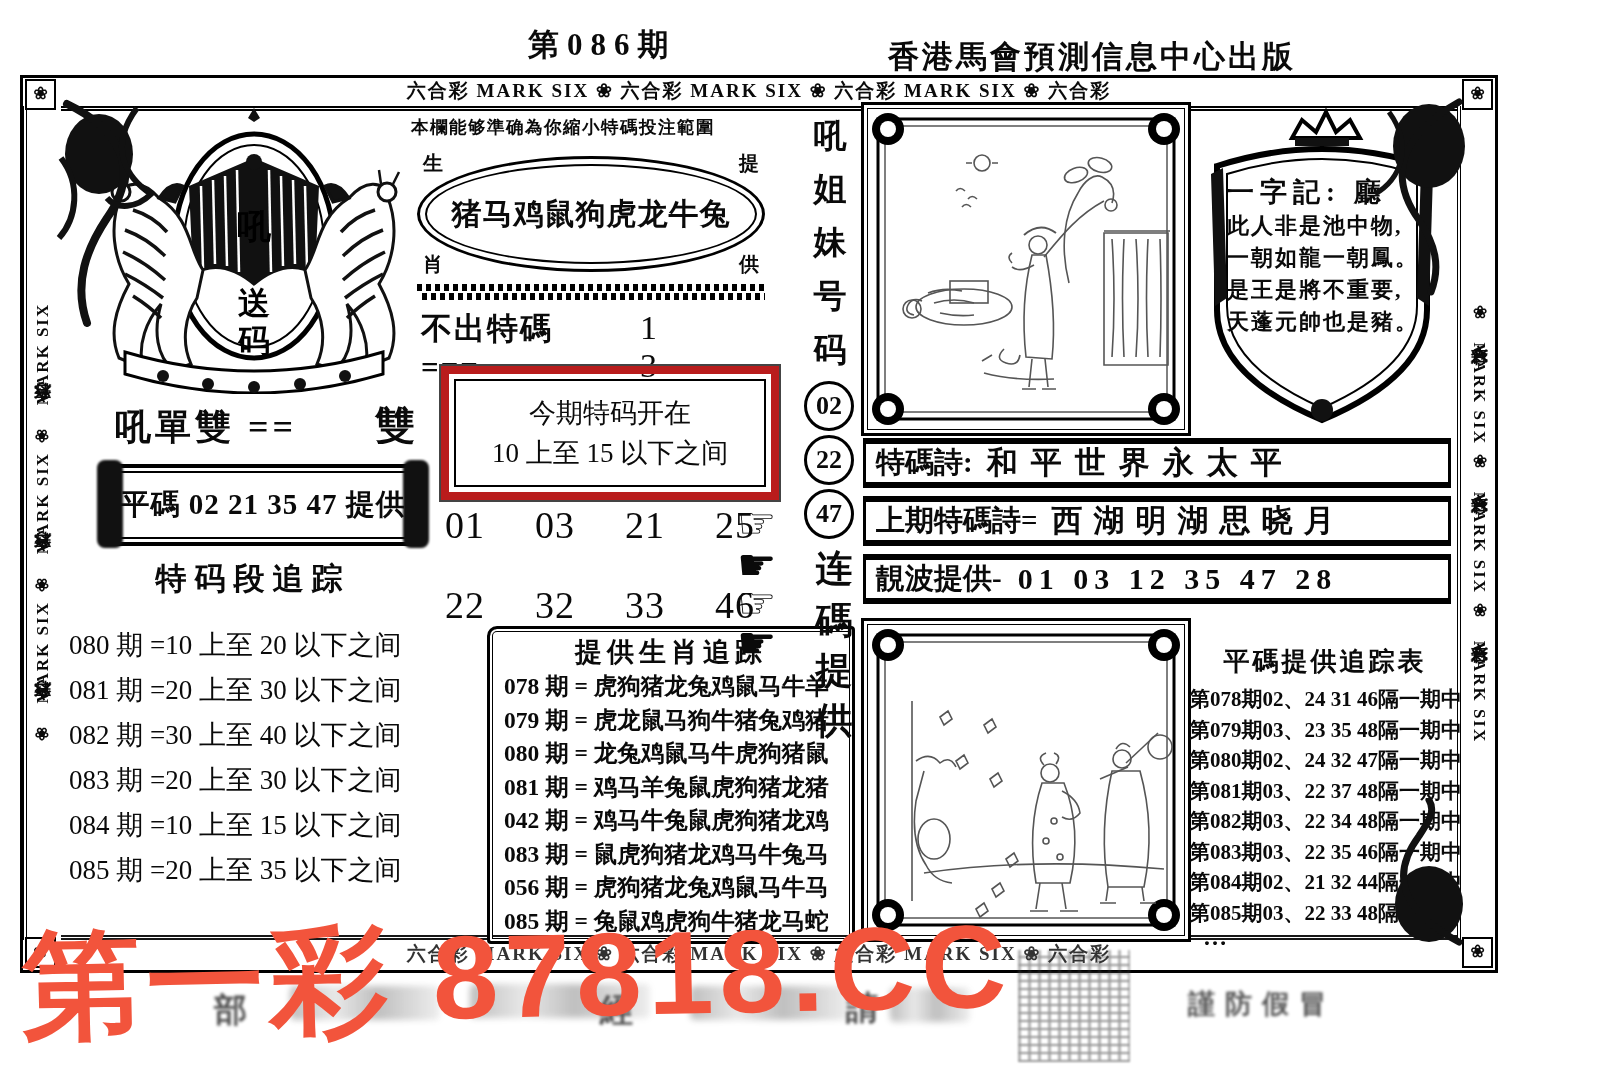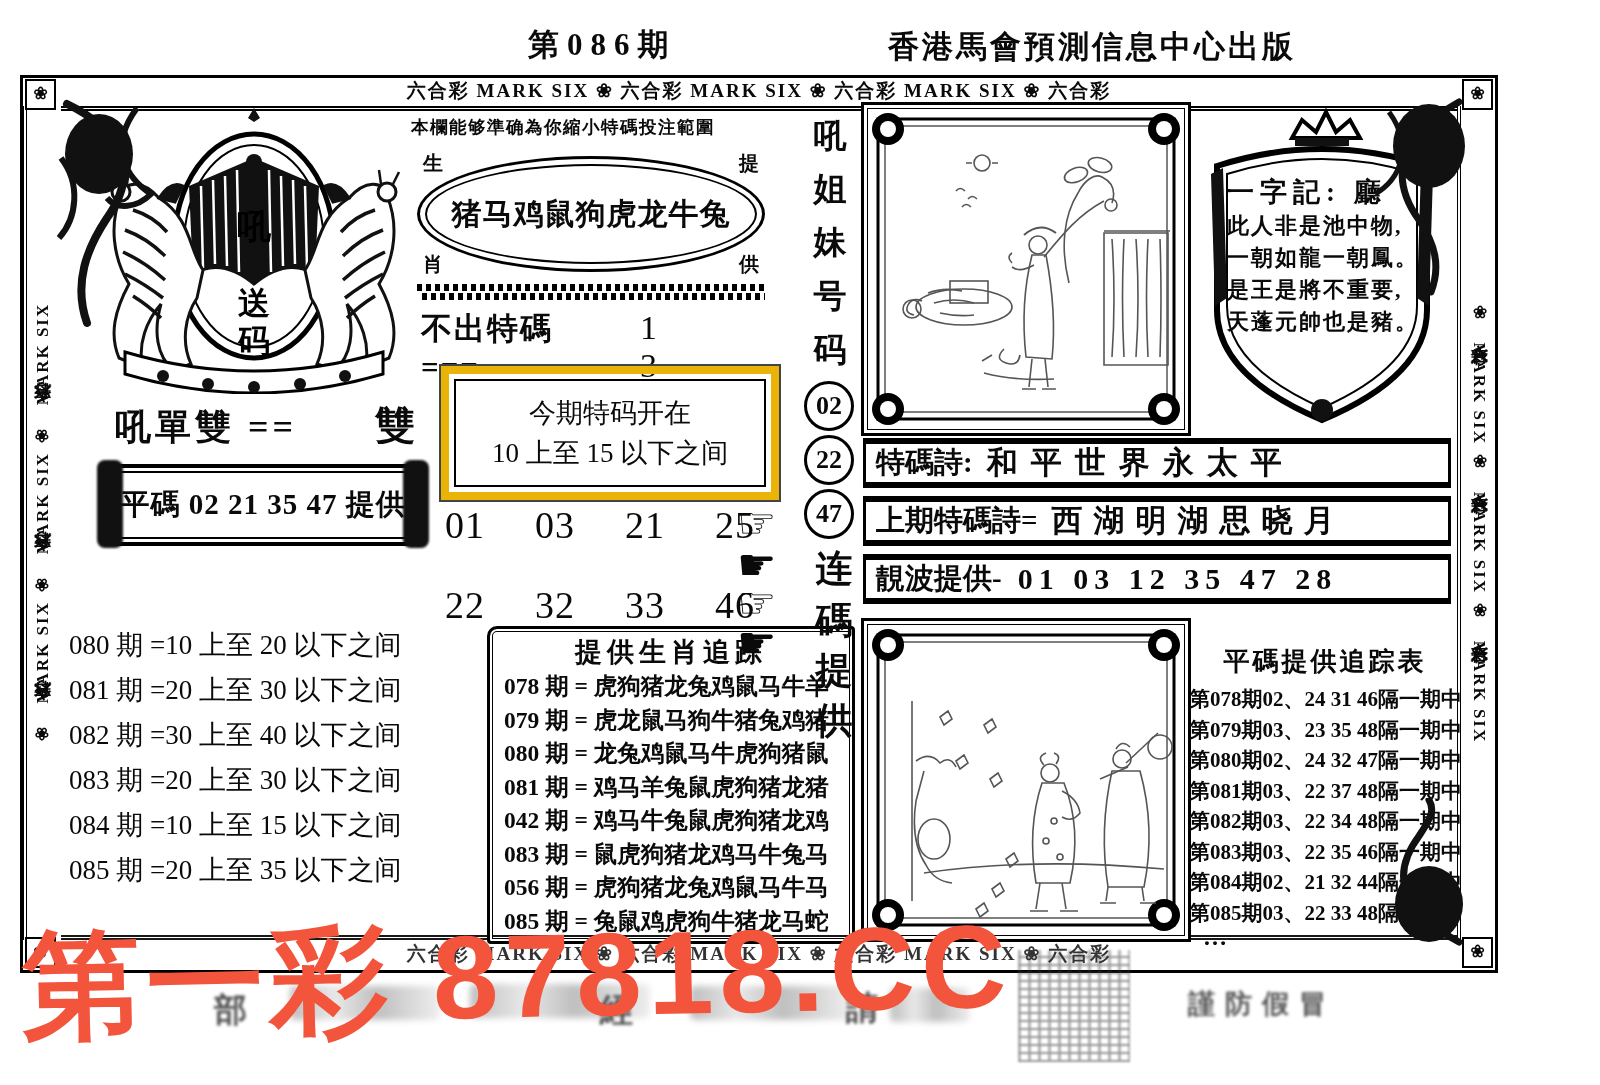--- a/index.html
+++ b/index.html
@@ -1,21 +1,21 @@
 <!DOCTYPE html>
 <html><head>
 <meta charset="utf-8">
 <style>
   html,body{margin:0;padding:0;background:#fff;}
   .canvas{position:relative;width:1600px;height:1085px;background:#fff;overflow:hidden;
           font-family:"Liberation Serif",serif;color:#0a0a0a;}
   .abs{position:absolute;}
   
   .hdr-issue{left:528px;top:24px;font-size:31px;font-weight:bold;letter-spacing:8px;}
-  .hdr-pub{left:888px;top:26px;font-size:31px;font-weight:bold;letter-spacing:3px;}
+  .hdr-pub{left:888px;top:36px;font-size:31px;font-weight:bold;letter-spacing:3px;}
   
   .page{left:20px;top:75px;width:1472px;height:892px;border:3px solid #000;background:#fff;}
   .strip{position:absolute;background:#fff;overflow:hidden;white-space:nowrap;
          font-weight:bold;font-size:19px;letter-spacing:2px;}
   .strip-top{left:0;right:0;top:0;height:28px;border-bottom:5px double #000;text-align:center;line-height:26px;}
   .strip-bottom{left:0;right:0;bottom:0;height:30px;border-top:5px double #000;text-align:center;line-height:28px;
                 color:#1c1c1c;filter:blur(.7px);opacity:.9;}
   .strip-left,.strip-right{top:28px;bottom:30px;width:34px;writing-mode:vertical-rl;
         text-align:center;font-size:17px;line-height:32px;}
   .strip-left{left:0;border-right:4px double #000;transform:rotate(180deg);}
@@ -43,21 +43,21 @@
   .oval .inner{position:absolute;inset:5px;border:2px solid #000;border-radius:50%;}
   .oval .ztext{font-size:30px;font-weight:bold;letter-spacing:1px;z-index:1;}
   .ovlab{position:absolute;font-size:20px;font-weight:bold;z-index:2;background:#fff;padding:0 2px;}
   .chain{left:394px;top:206px;width:348px;height:16px;
      background:repeating-linear-gradient(90deg,#000 0 5px,transparent 5px 9px),
                 repeating-linear-gradient(90deg,transparent 0 2px,#000 2px 7px,transparent 7px 9px);
      background-size:100% 7px;background-position:0 0,3px 9px;background-repeat:no-repeat,no-repeat;}
   .notspecial{left:398px;top:230px;width:342px;display:flex;align-items:baseline;gap:10px;}
   .notspecial .lab{font-size:31px;font-weight:bold;letter-spacing:2px;}
   .notspecial .val{font-size:34px;margin-left:38px;letter-spacing:34px;font-family:"Liberation Serif",serif;}
-  .rangebox{left:418px;top:288px;width:322px;height:118px;border:8px solid #eab308;box-shadow:0 0 0 2px #444;}
+  .rangebox{left:418px;top:288px;width:322px;height:118px;border:8px solid #b91c1c;box-shadow:0 0 0 2px #444;}
   .rangebox .in{position:absolute;inset:5px;border:2px solid #000;display:flex;flex-direction:column;
                 align-items:center;justify-content:center;font-size:27px;line-height:40px;}
   .numrow{width:310px;display:flex;justify-content:space-between;font-size:38px;letter-spacing:1px;}
   .numrow1{left:422px;top:425px;} .numrow2{left:422px;top:505px;}
   .zobox{left:464px;top:548px;width:362px;height:312px;border:3px solid #000;border-radius:10px 4px 4px 4px;
          box-shadow:inset 0 0 0 2px #fff,inset 0 0 0 3px #000;}
   .zobox .ti{margin-top:5px;text-align:center;font-size:27px;font-weight:bold;letter-spacing:5px;filter:blur(.6px);}
   .zorow{font-size:23.5px;line-height:33.5px;padding-left:14px;white-space:nowrap;font-weight:600;}
   
   .sischar{left:784px;width:46px;text-align:center;font-size:33px;font-weight:bold;}
@@ -190,20 +190,21 @@
 
     <div class="abs danshuang">
       <span class="lab">吼單雙 ==</span>
       <span class="val">雙</span>
     </div>
 
     <div class="abs scrollbox">
       <span>平碼 02 21 35 47 提供</span>
     </div>
 
+    <div class="abs trace-title">特码段追踪</div>
 
     <div class="abs trace-list">
       <div class="trace-row">080 期 =10 上至 20 以下之间</div>
       <div class="trace-row">081 期 =20 上至 30 以下之间</div>
       <div class="trace-row">082 期 =30 上至 40 以下之间</div>
       <div class="trace-row">083 期 =20 上至 30 以下之间</div>
       <div class="trace-row">084 期 =10 上至 15 以下之间</div>
       <div class="trace-row">085 期 =20 上至 35 以下之间</div>
     </div>
 

